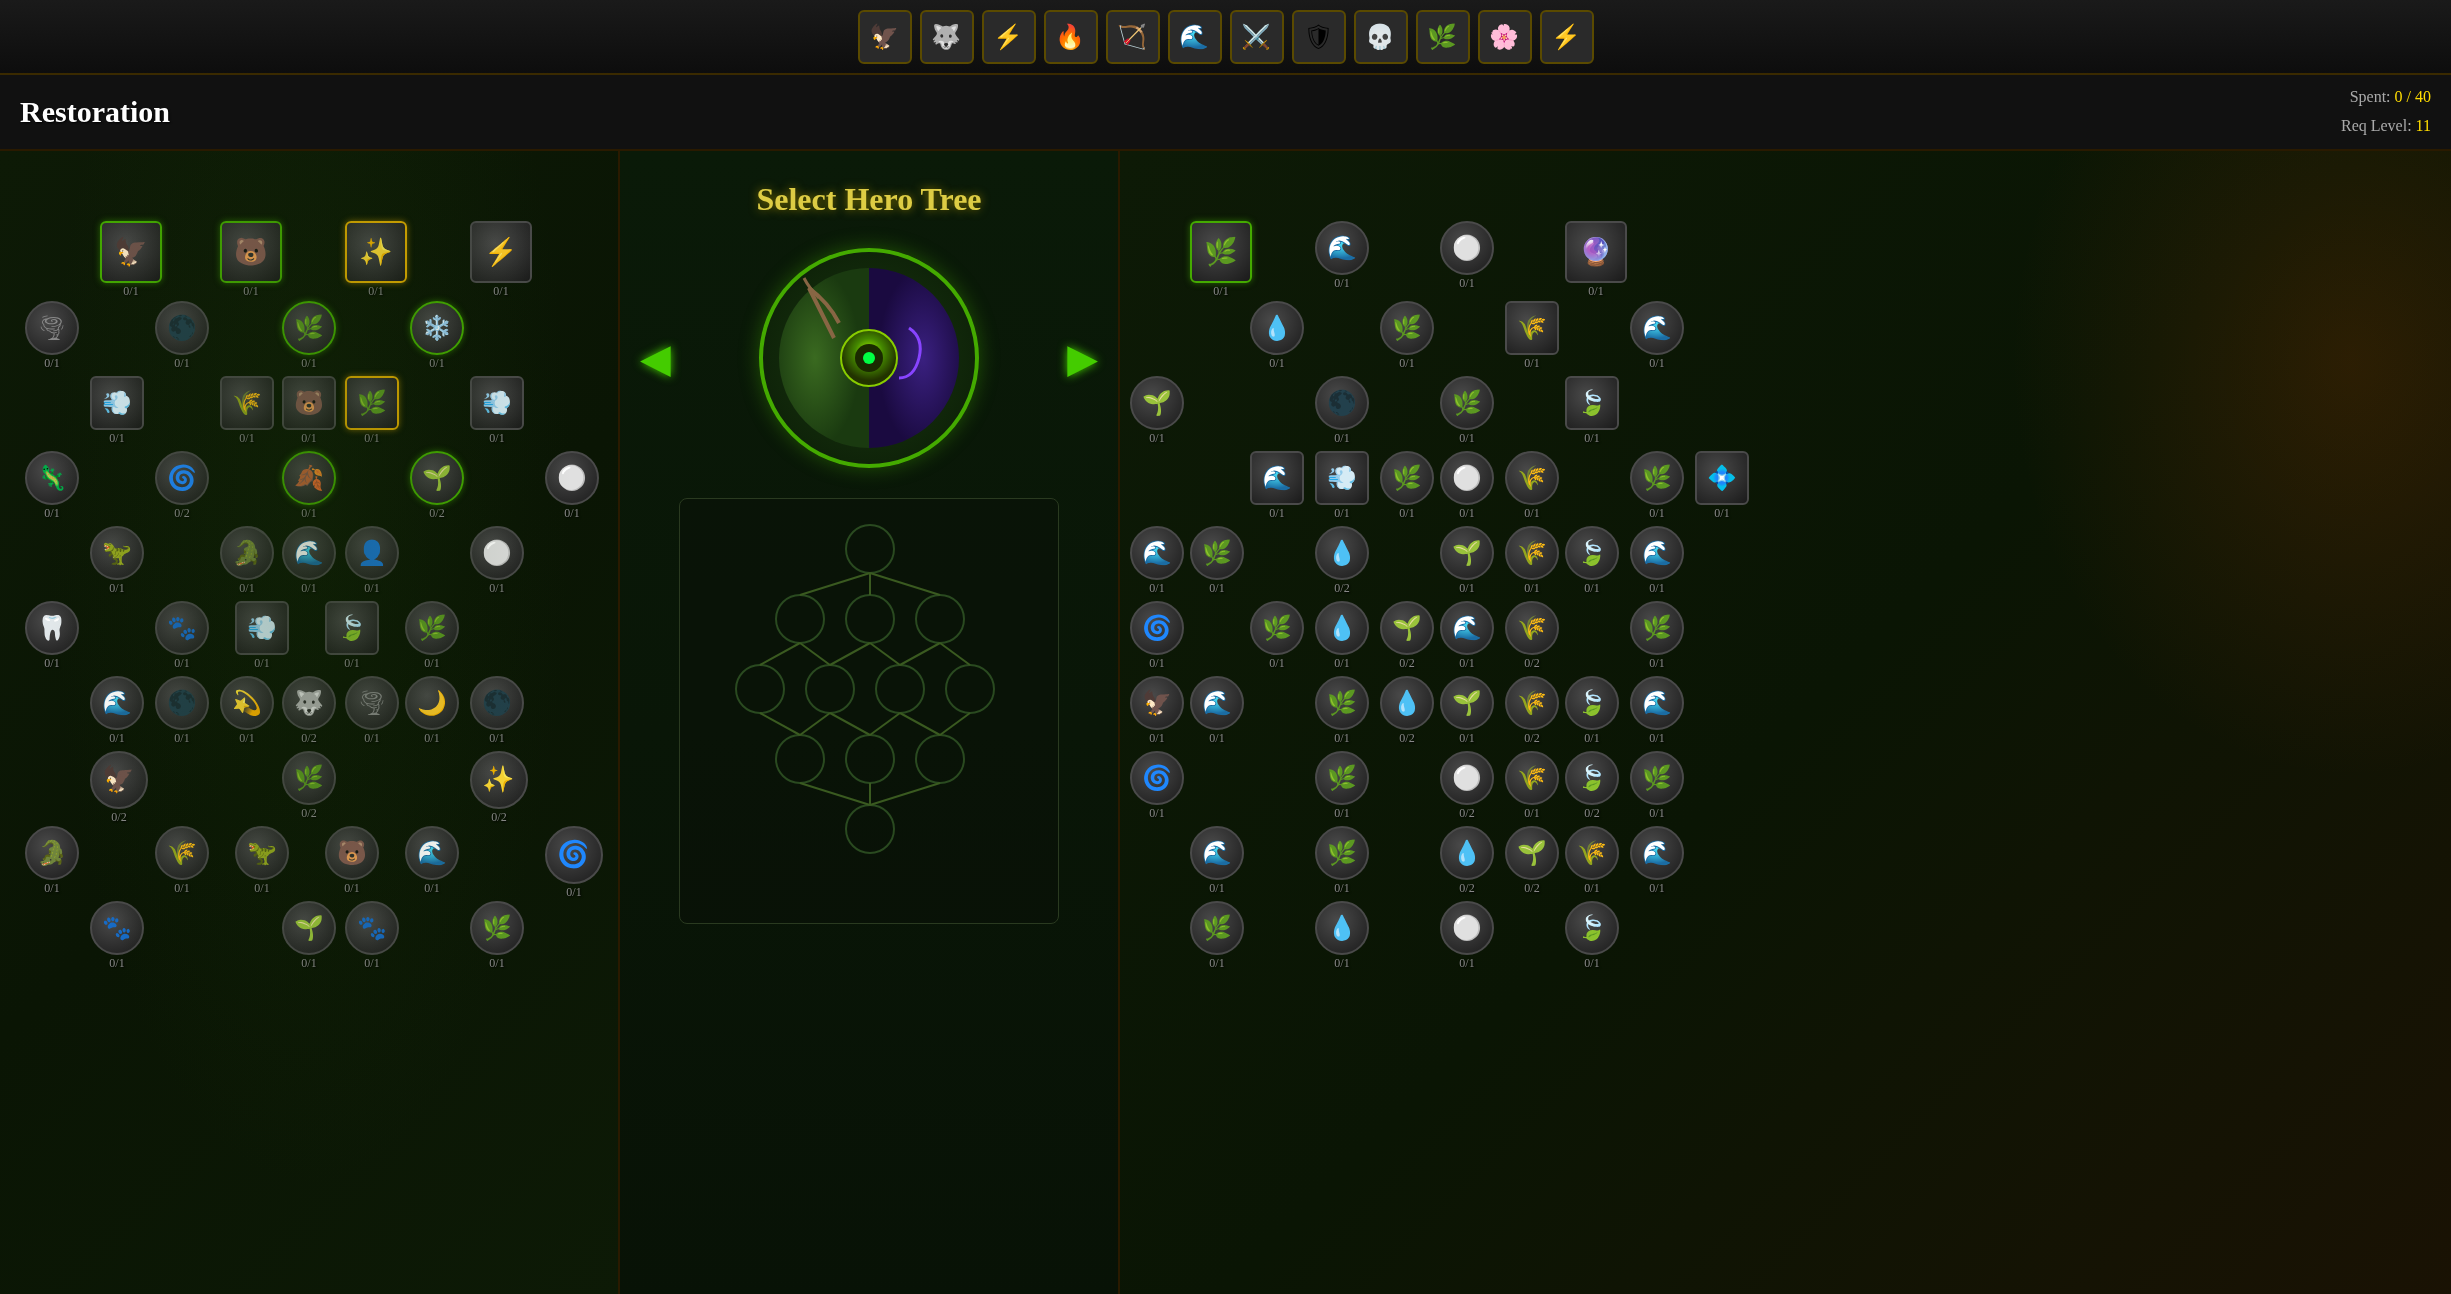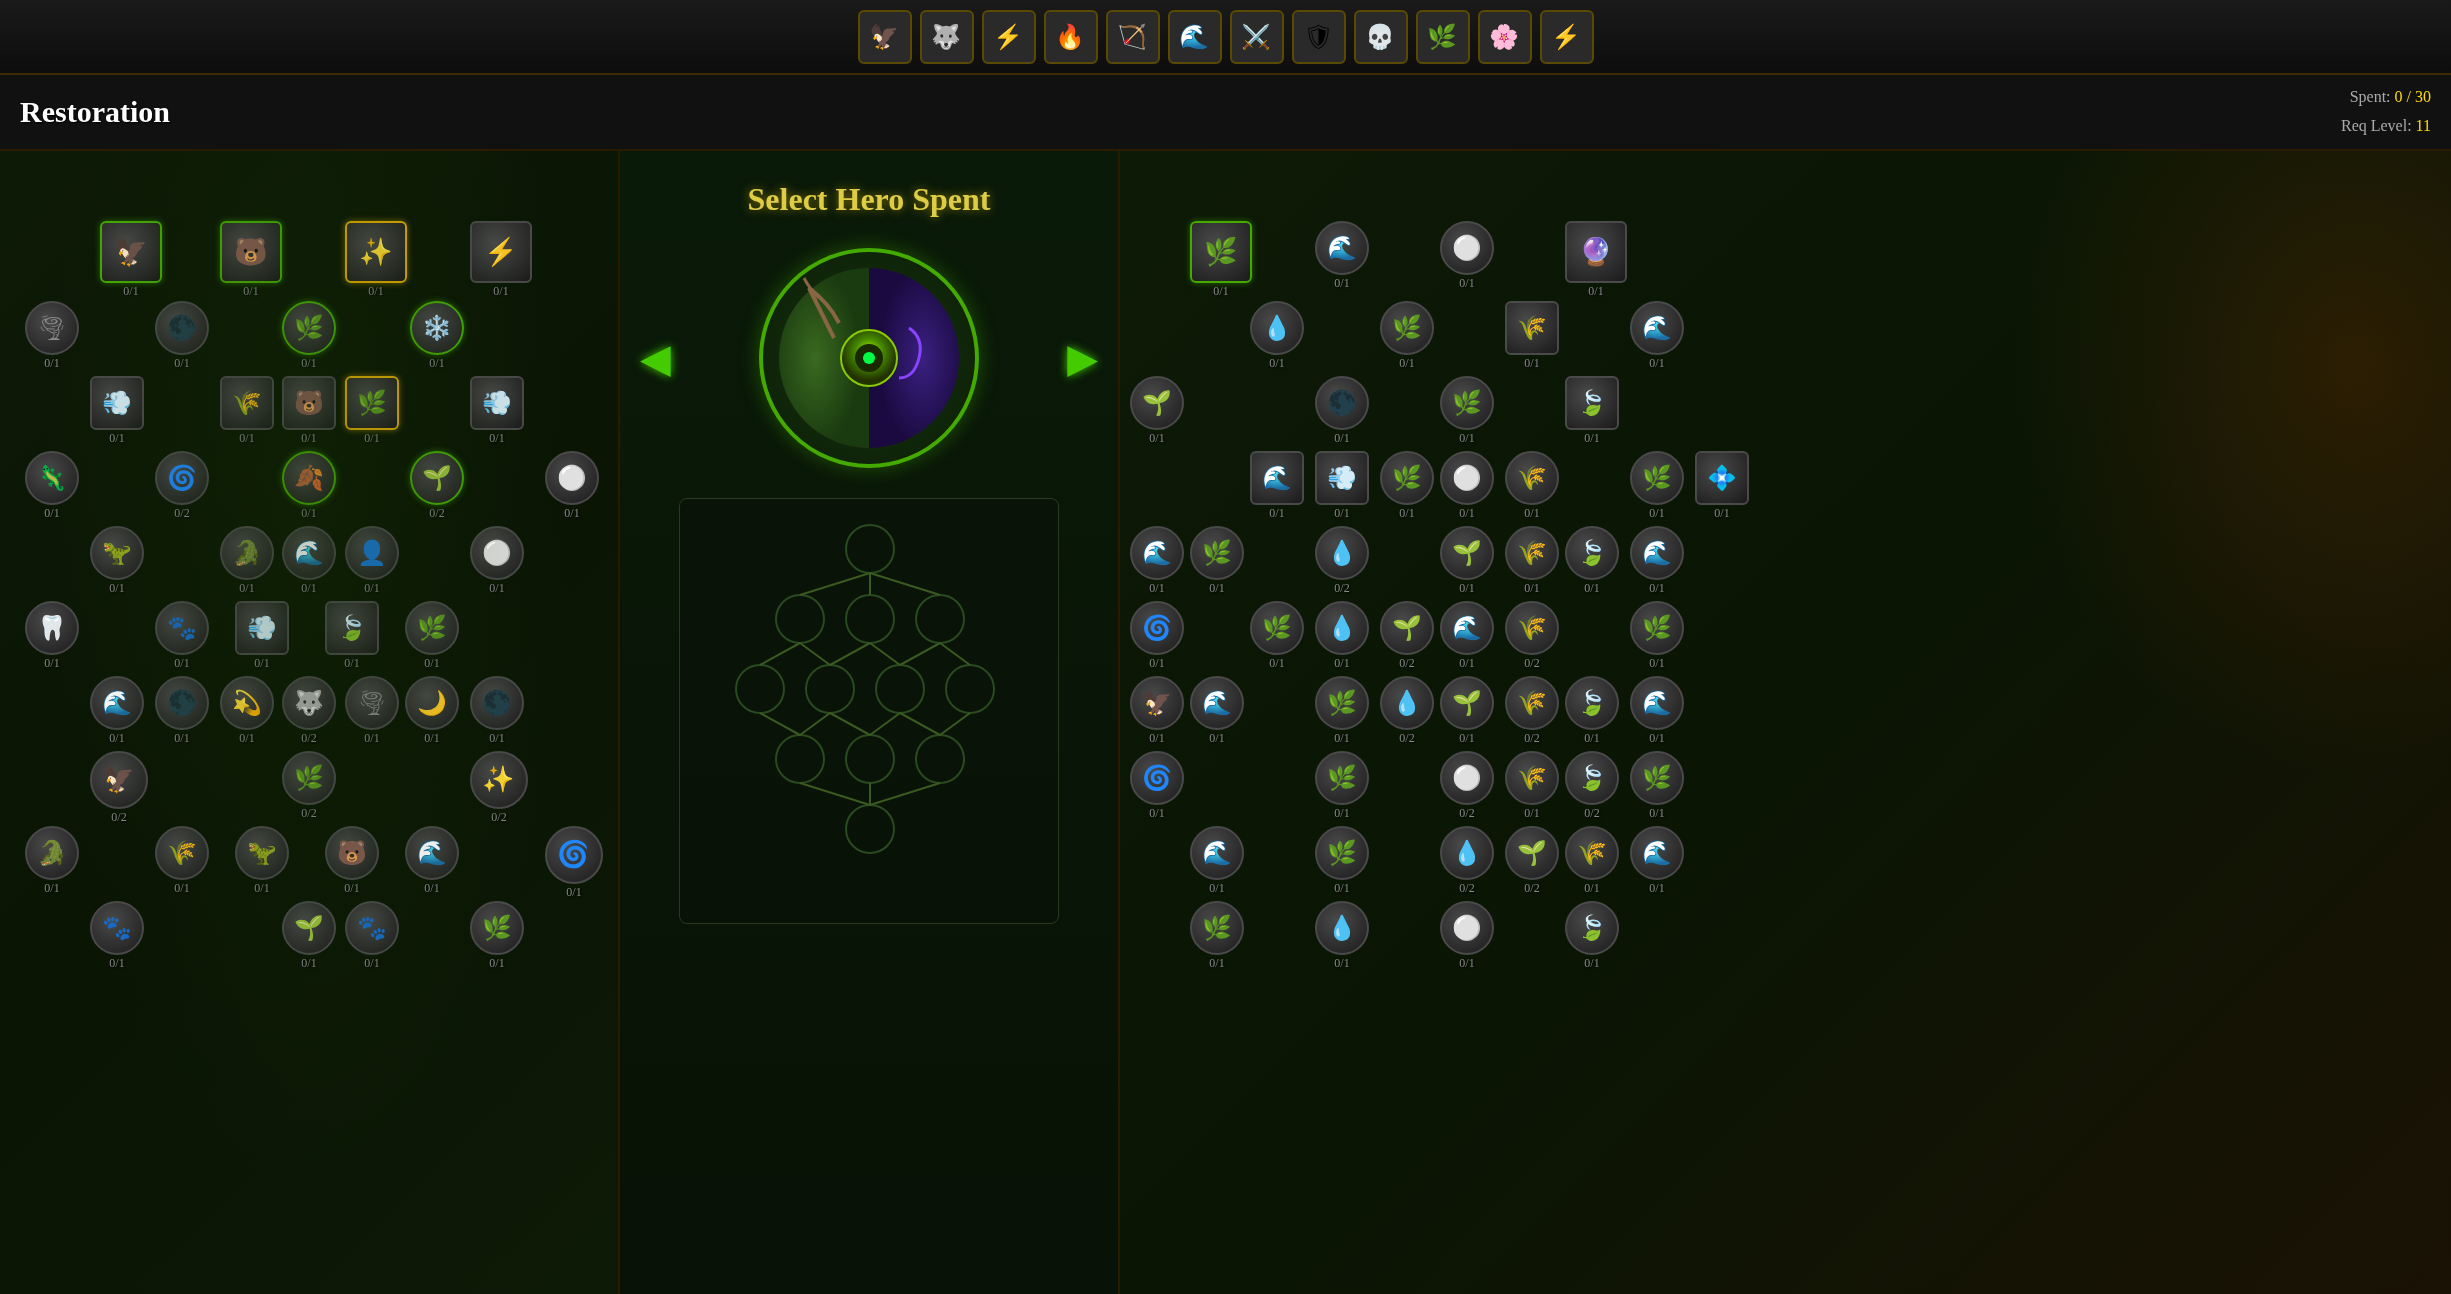--- a/index.html
+++ b/index.html
@@ -221,21 +221,21 @@
   <div class="spec-icon">⚡</div>
 </div>
 
 <div class="header-row">
 
 
 
   <div class="header-cell resto-header">
     <span class="section-name">Restoration</span>
     <div class="spent-info" style="margin-left:auto">
-      <div><span>Spent:</span>&nbsp;<span class="val">0 / 30</span></div>
+      <div><span>Spent:</span>&nbsp;<span class="val">0 / 40</span></div>
       <div><span>Req Level:</span>&nbsp;<span class="val">11</span></div>
     </div>
   </div>
 </div>
 
 <div class="main-content">
 
   <div class="left-panel">
     <svg class="panel-svg" id="druid-svg"></svg>
     <div id="druid-nodes" style="position:absolute;top:30px;left:10px;width:100%;height:100%;">
@@ -428,21 +428,21 @@
           <div class="n-count">0/1</div>
         </div>
         <div class="node" style="left: 460px; top: 720px;">
           <div class="n-icon round " style="width: 54px; height: 54px; font-size: 24px;">🌿</div>
           <div class="n-count">0/1</div>
         </div>
       </div>
   </div>
 
   <div class="mid-panel">
-    <div class="hero-title">Select Hero Spent</div>
+    <div class="hero-title">Select Hero Tree</div>
 
     <div style="position:relative; width:100%; display:flex; align-items:center; justify-content:center; margin-top:10px;">
       <span class="hero-arrow-left">◀</span>
       <div class="hero-circle">
 
         <svg width="180" height="180" viewBox="0 0 180 180">
           <defs>
             <radialGradient id="leftGrad" cx="40%" cy="50%">
               <stop offset="0%" stop-color="#3a6a20"></stop>
               <stop offset="100%" stop-color="#1a3a10"></stop>

